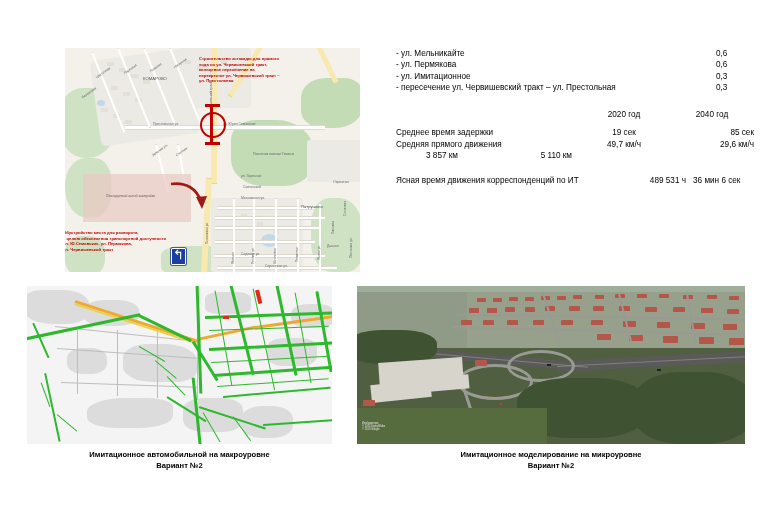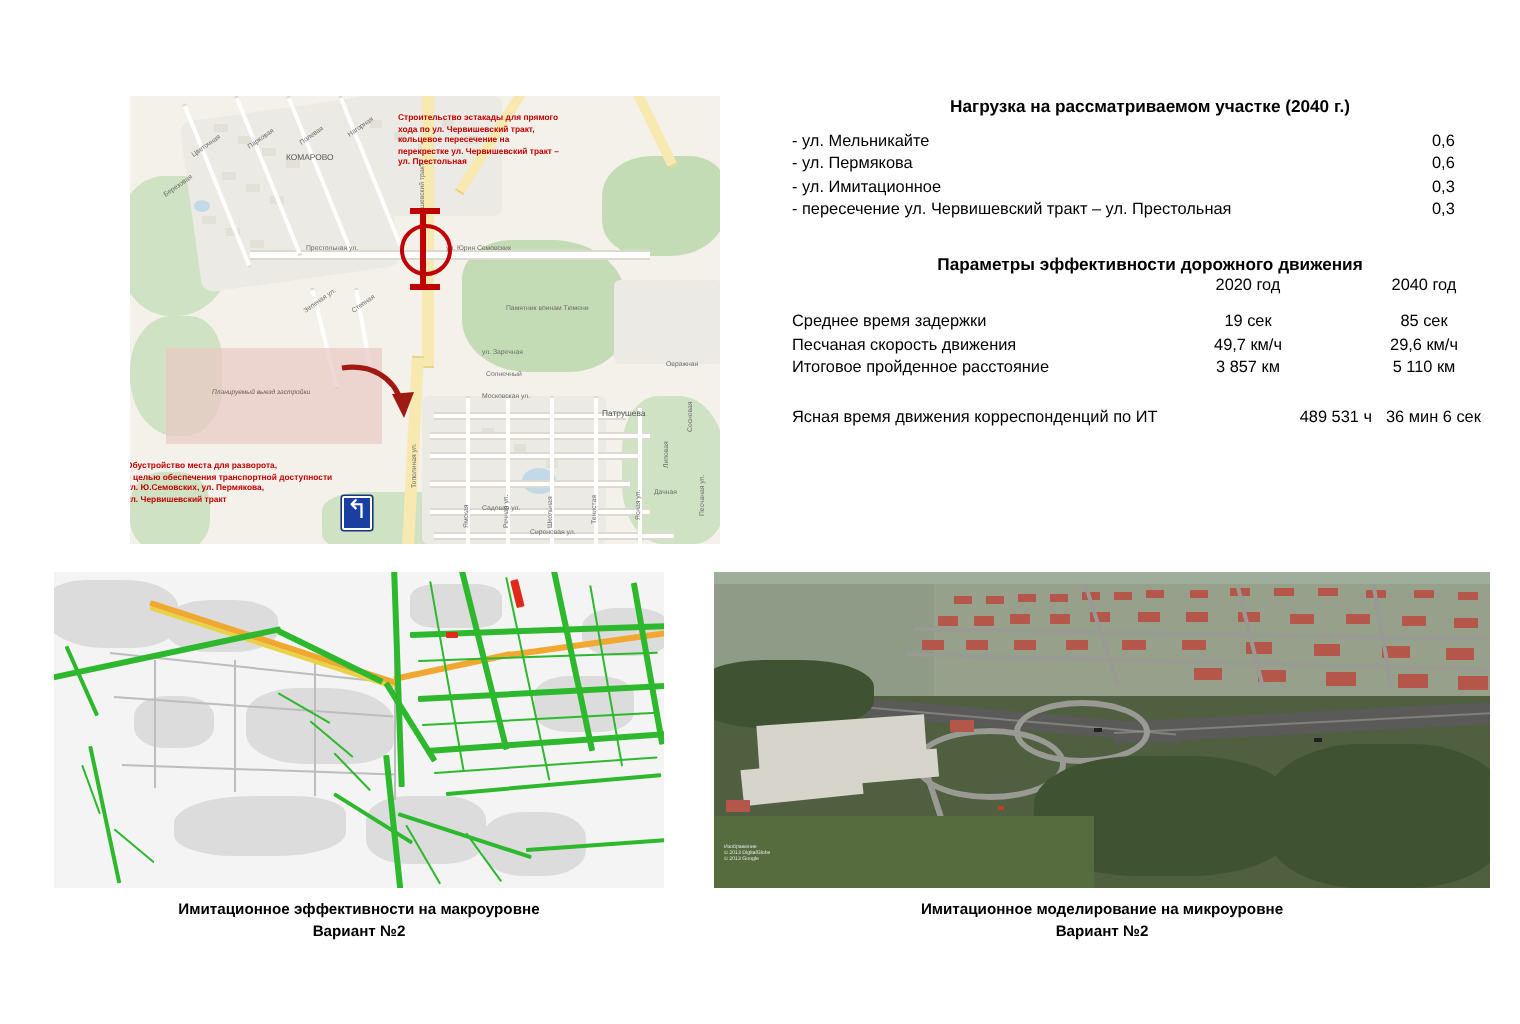--- a/index.html
+++ b/index.html
@@ -52,21 +52,21 @@
 
   .sec2{margin-top:17px;}
   .sec2 .sec-h{margin-bottom:1px;}
   .yhdr{display:flex;font-size:8.2px;margin-left:0;}
   .yhdr .sp{width:182px;}
   .yhdr .y1{width:92px;text-align:center;}
   .yhdr .y2{width:84px;text-align:center;}
   .prow{display:flex;font-size:8.2px;line-height:11.4px;}
   .prow .nm{width:182px;}
   .prow .c1{width:92px;text-align:center;}
-  .prow .c2{width:84px;text-align:center;}
+  .prow .c2{width:84px;text-align:right;}
   .ptbl{margin-top:8px;}
   .total{margin-top:14px;font-size:8.2px;display:flex;}
   .total .tl{width:230px;}
   .total .tv{width:60px;text-align:right;}
   .total .tv2{padding-left:7px;}
 
   
   .macro{position:absolute;left:27px;top:286px;width:305px;height:158px;overflow:hidden;background:#f2f2f2;border:0;}
   .macro-base{position:absolute;inset:0;background:#f4f4f4;}
   .pg{position:absolute;background:#dcdcdc;}
@@ -221,21 +221,20 @@
       <div>с целью обеспечения транспортной доступности</div>
       <div>ул. Ю.Семовских, ул. Пермякова,</div>
       <div>ул. Червишевский тракт</div>
     </div>
 
     <div class="usign" style="left:106px;top:200px;"></div>
   </div>
 
   <div class="rtxt">
 
-    <div class="sec-h">Нагрузка на рассматриваемом участке (2040 г.)</div>
 
     <div class="load-list">
       <div class="load-row">
         <span class="nm">- ул. Мельникайте</span>
         <span class="vl">0,6</span>
       </div>
       <div class="load-row">
         <span class="nm">- ул. Пермякова</span>
         <span class="vl">0,6</span>
       </div>
@@ -243,41 +242,39 @@
         <span class="nm">- ул. Имитационное</span>
         <span class="vl">0,3</span>
       </div>
       <div class="load-row">
         <span class="nm">- пересечение ул. Червишевский тракт – ул. Престольная</span>
         <span class="vl">0,3</span>
       </div>
     </div>
 
     <div class="sec2">
-      <div class="sec-h">Параметры эффективности дорожного движения</div>
 
       <div class="yhdr">
         <span class="sp"></span>
         <span class="y1">2020 год</span>
         <span class="y2">2040 год</span>
       </div>
 
       <div class="ptbl">
         <div class="prow">
           <span class="nm">Среднее время задержки</span>
           <span class="c1">19 сек</span>
           <span class="c2">85 сек</span>
         </div>
         <div class="prow">
-          <span class="nm">Песчаная скорость движения</span>
+          <span class="nm">Средняя прямого движения</span>
           <span class="c1">49,7 км/ч</span>
           <span class="c2">29,6 км/ч</span>
         </div>
         <div class="prow">
-          <span class="nm">Итоговое пройденное расстояние</span>
           <span class="c1">3 857 км</span>
           <span class="c2">5 110 км</span>
         </div>
       </div>
 
       <div class="total">
         <span class="tl">Ясная время движения корреспонденций по ИТ</span>
         <span class="tv">489 531 ч</span>
         <span class="tv2">36 мин 6 сек</span>
       </div>
@@ -432,21 +429,21 @@
     <div class="road-dark" style="left:142px;top:117px;width:3px;height:2px;background:#c43b28;"></div>
 
     <div class="gcred" style="left:5px;top:136px;">
       <div>Изображение</div>
       <div>© 2013 DigitalGlobe</div>
       <div>© 2013 Google</div>
     </div>
   </div>
 
   <div class="cap cap-l">
-    <div>Имитационное эффективности на макроуровне</div>
+    <div>Имитационное автомобильной на макроуровне</div>
     <div>Вариант №2</div>
   </div>
   <div class="cap cap-r">
     <div>Имитационное моделирование на микроуровне</div>
     <div>Вариант №2</div>
   </div>
 
 </div>
 
 </body></html>

